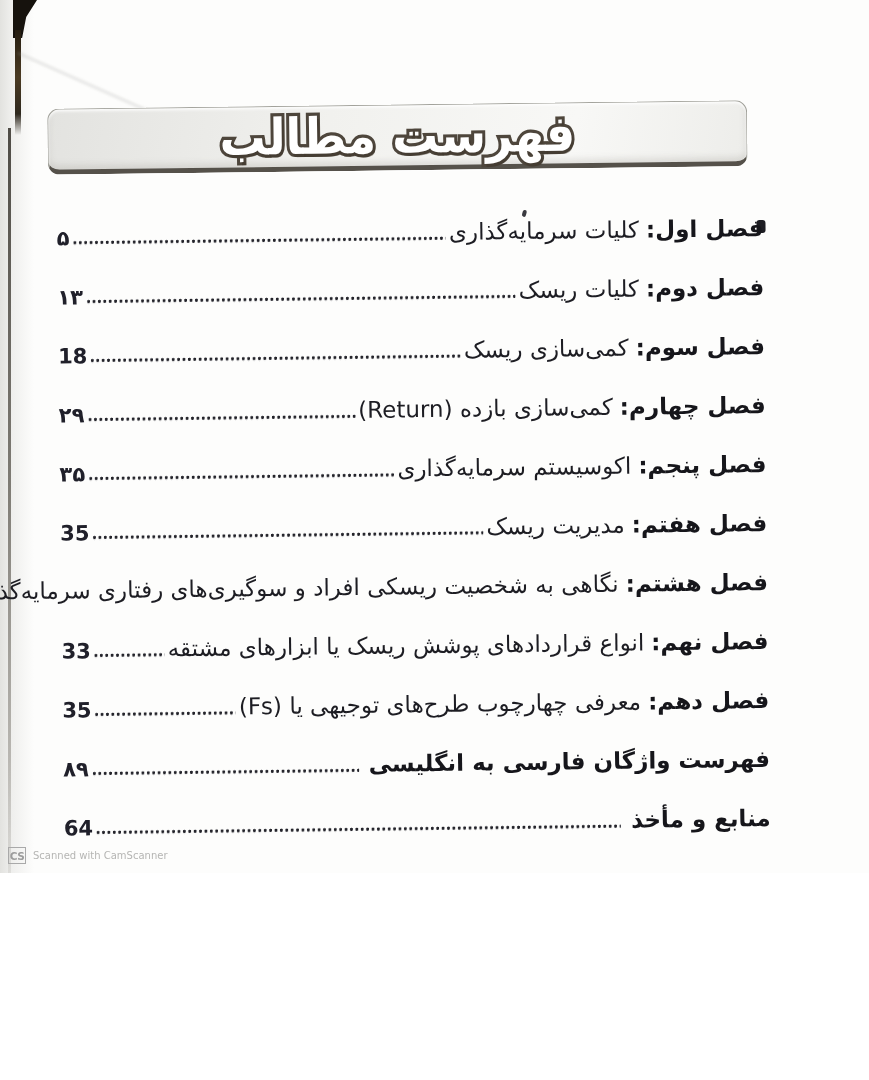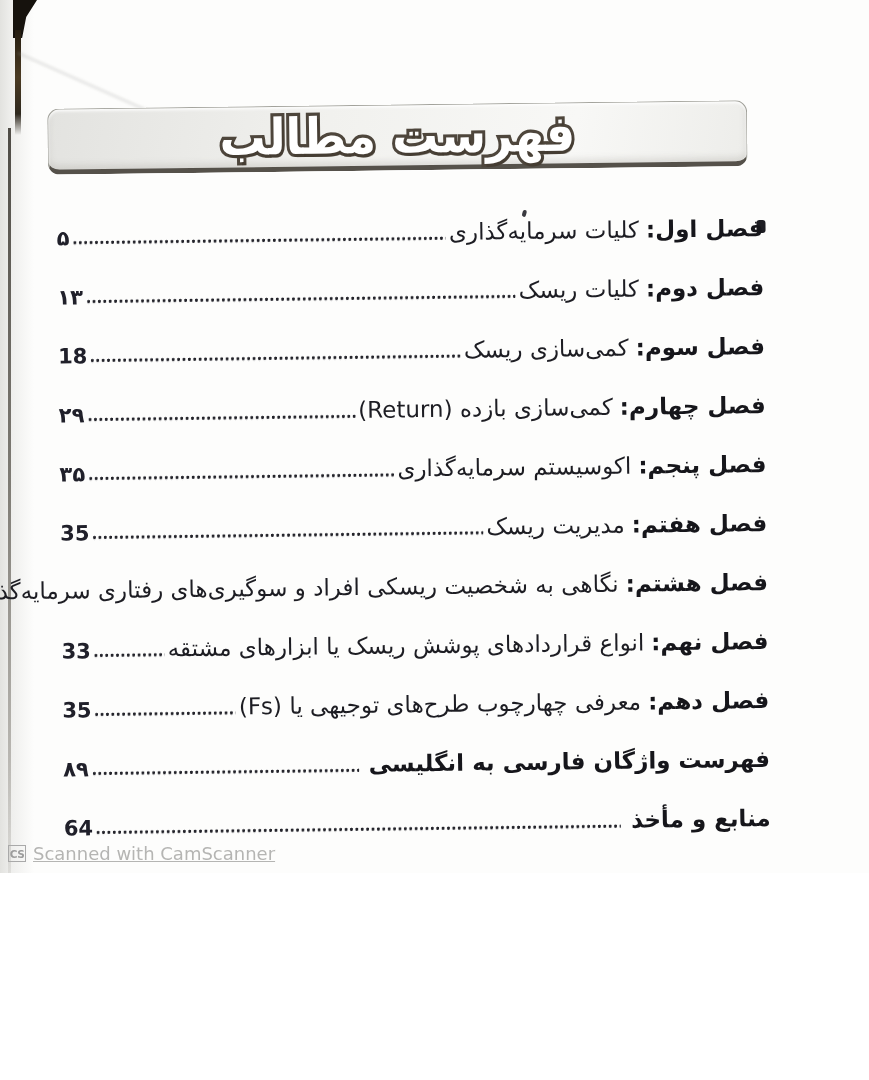--- a/index.html
+++ b/index.html
@@ -139,22 +139,21 @@
     width: 18px; height: 17px;
     border: 1.5px solid #a9a9a9;
     border-radius: 0;
     color: #9c9c9c;
     font-size: 10.5px;
     font-weight: bold;
     letter-spacing: -0.5px;
   }
   .cs-text {
     color: #b5b5b3;
-    font-size: 18px;
-    text-decoration: underline;
+    font-size: 10px;
   }
 </style>
 </head>
 <body>
 
 <div class="scan">
 
   <div class="left-band"></div>
   <div class="spine-wedge"></div>
   <div class="spine-line-upper"></div>

